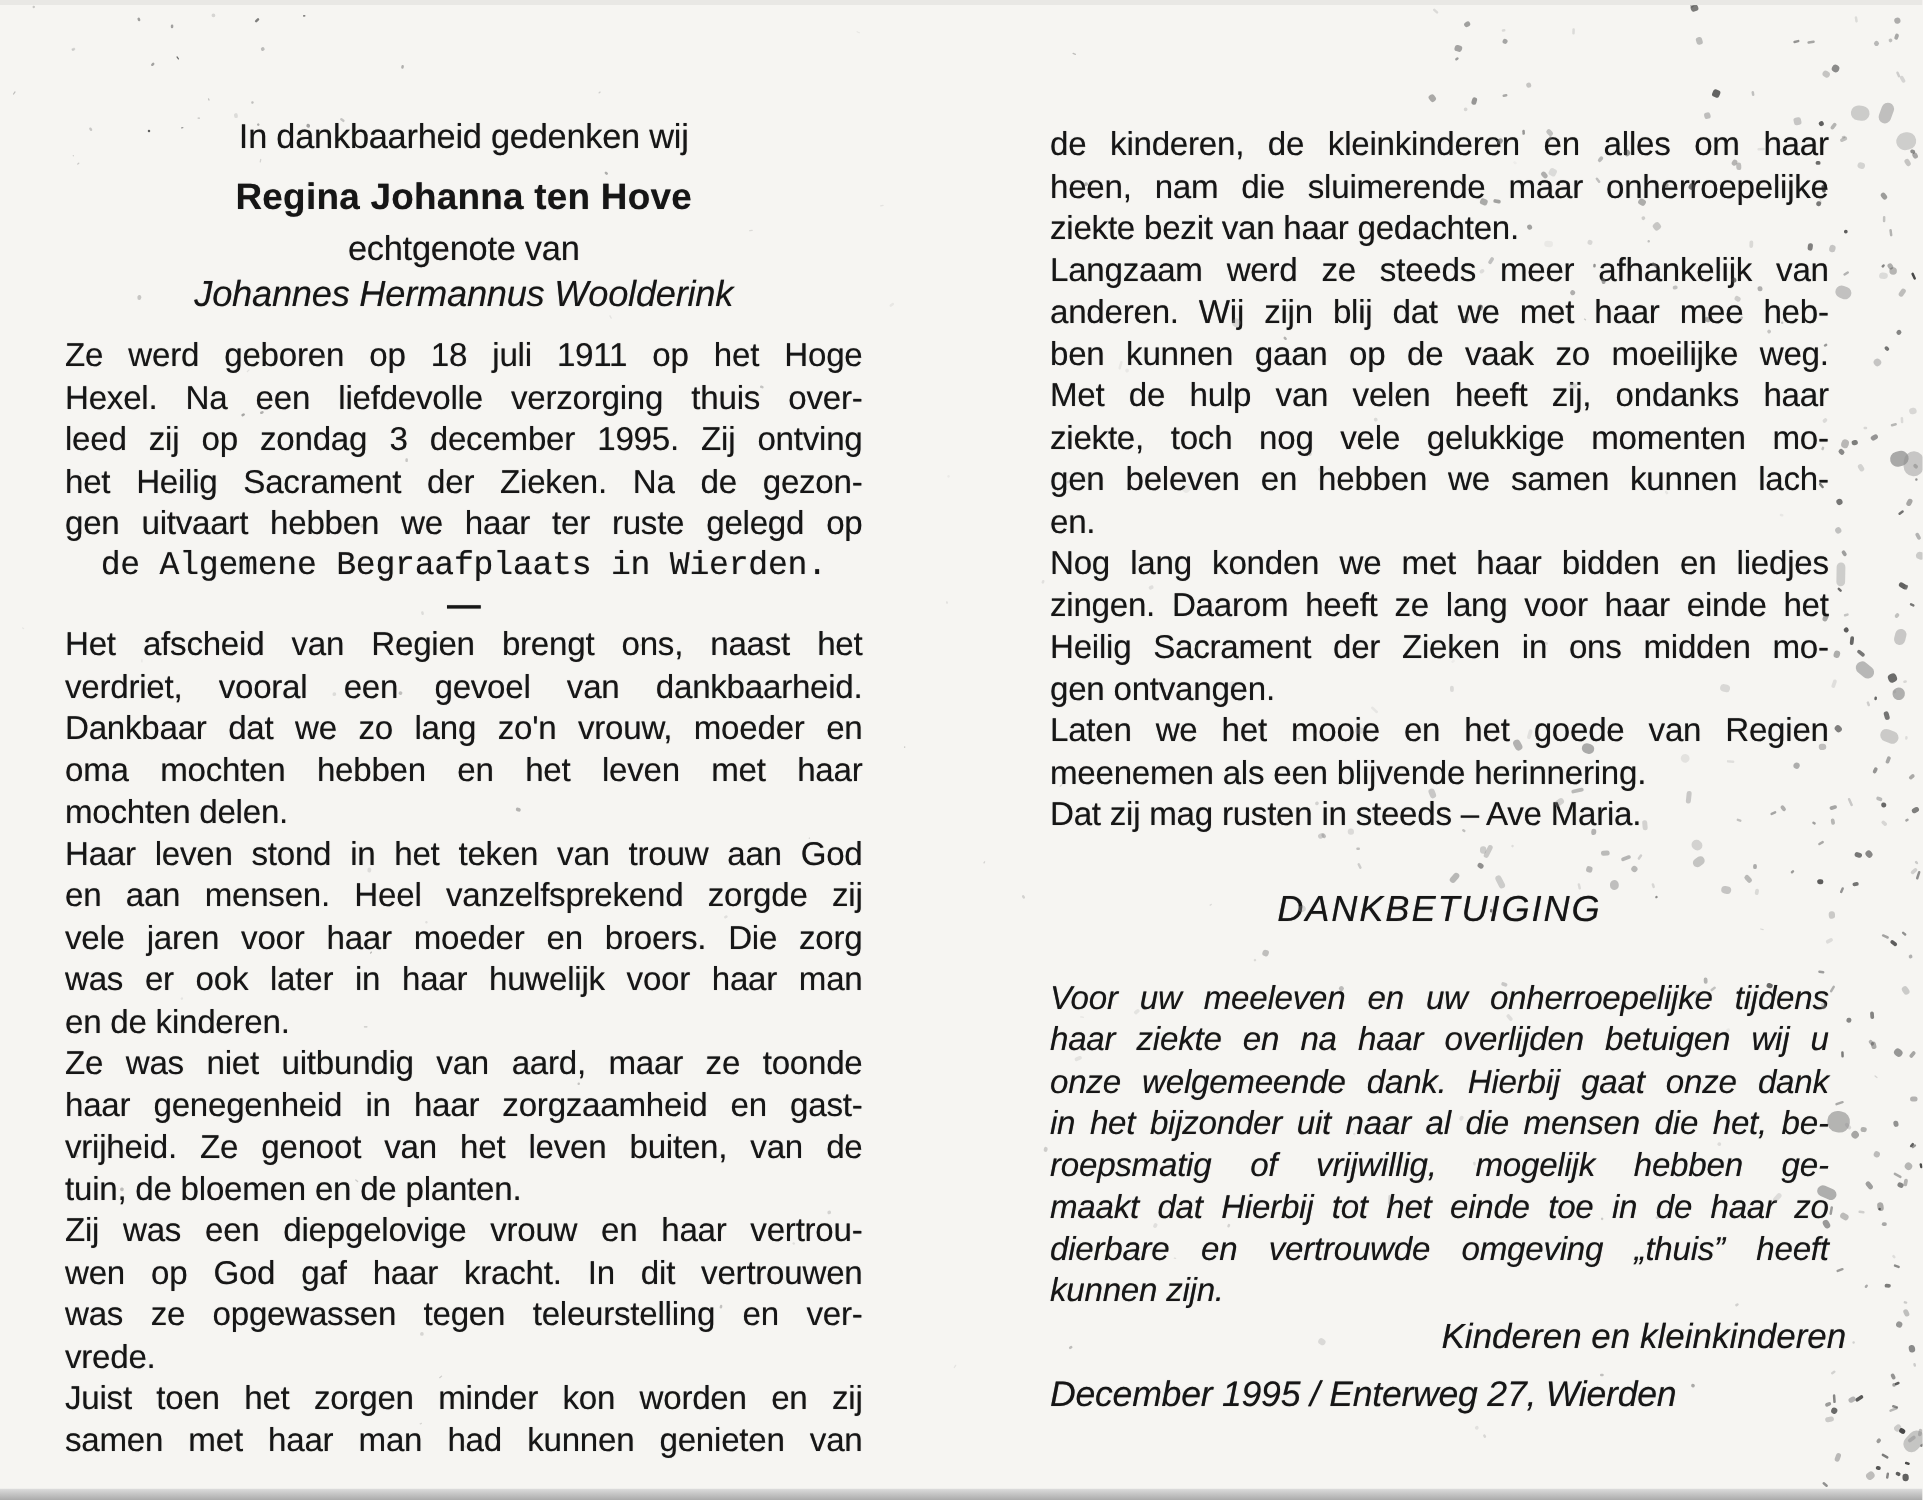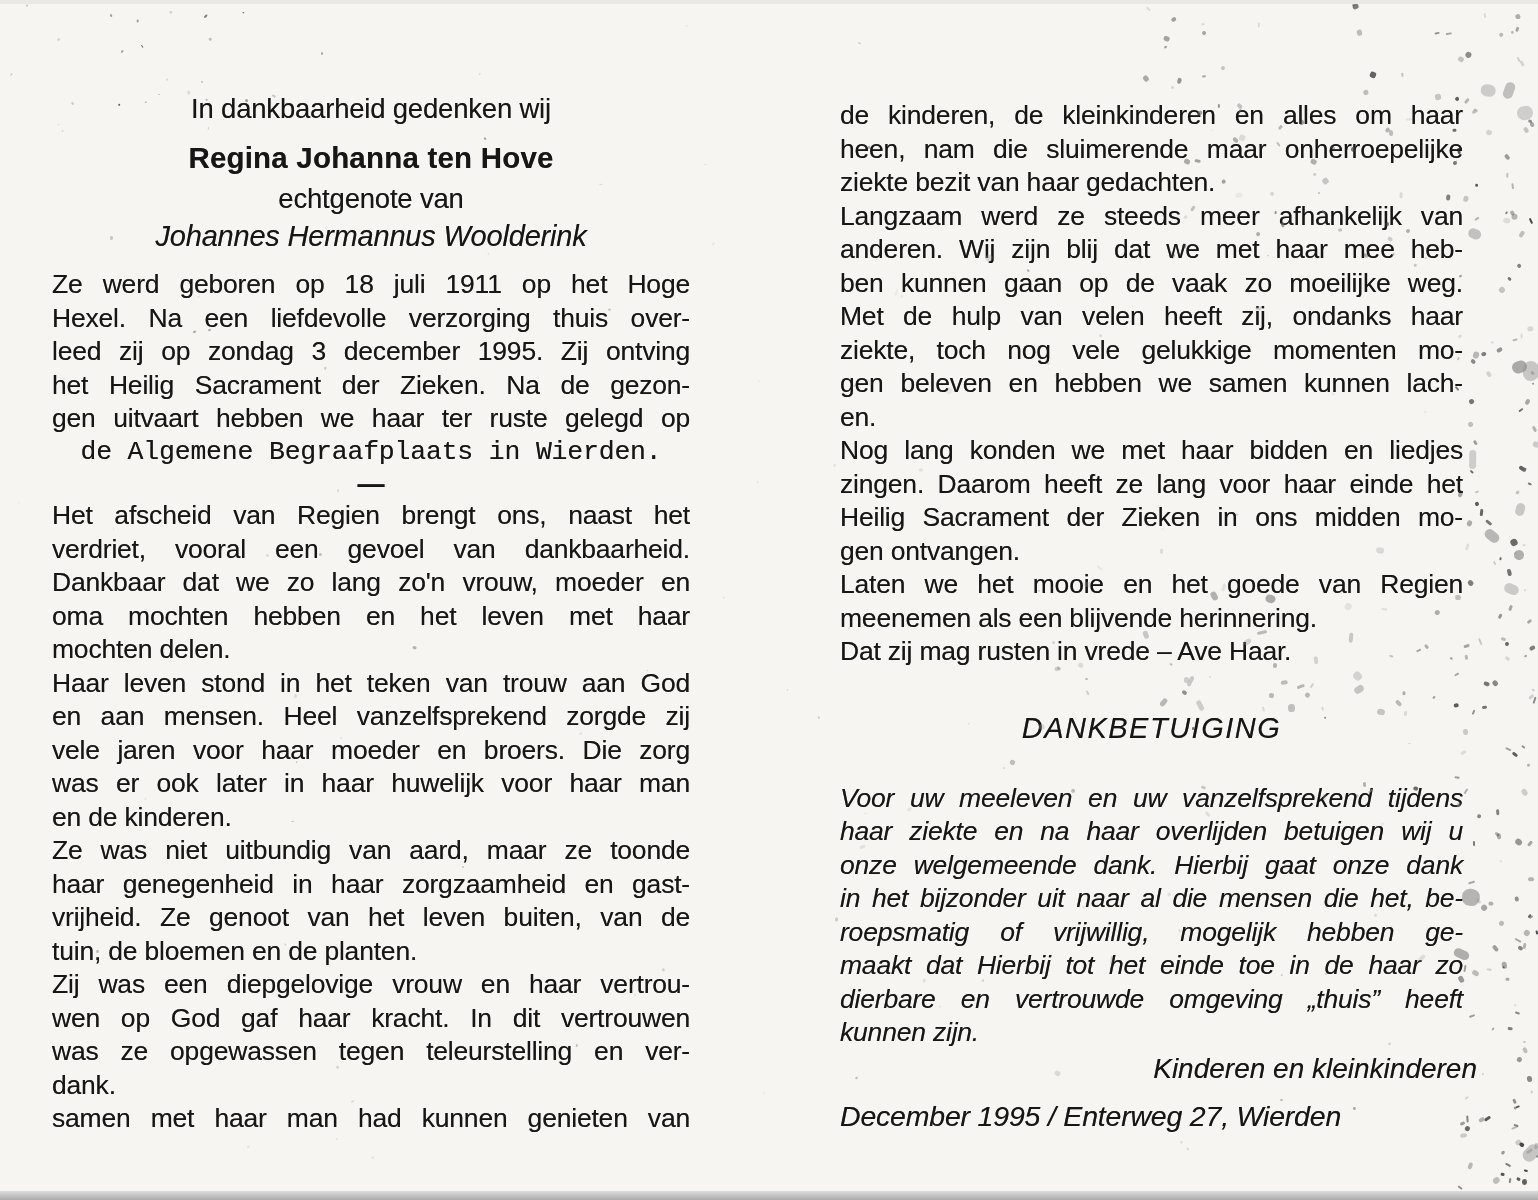--- a/index.html
+++ b/index.html
@@ -93,23 +93,24 @@
     <div class="para">
         <div class="line" style="">Ze was niet uitbundig van aard, maar ze toonde</div>
         <div class="line" style="">haar genegenheid in haar zorgzaamheid en gast-</div>
         <div class="line" style="">vrijheid. Ze genoot van het leven buiten, van de</div>
         <div class="line last-left" style="">tuin, de bloemen en de planten.</div>
       </div>
     <div class="para">
         <div class="line" style="">Zij was een diepgelovige vrouw en haar vertrou-</div>
         <div class="line" style="">wen op God gaf haar kracht. In dit vertrouwen</div>
         <div class="line" style="">was ze opgewassen tegen teleurstelling en ver-</div>
-        <div class="line last-left" style="">dank.</div>
-      </div>
-    <div class="para">
+        <div class="line last-left" style="">vrede.</div>
+      </div>
+    <div class="para">
+        <div class="line" style="">Juist toen het zorgen minder kon worden en zij</div>
         <div class="line last-justify" style="">samen met haar man had kunnen genieten van</div>
       </div>
   </section>
 
   <section class="col col-right">
     <div class="para">
         <div class="line" style="">de kinderen, de kleinkinderen en alles om haar</div>
         <div class="line" style="">heen, nam die sluimerende maar onherroepelijke</div>
         <div class="line last-left" style="">ziekte bezit van haar gedachten.</div>
       </div>
@@ -128,26 +129,26 @@
         <div class="line" style="">Nog lang konden we met haar bidden en liedjes</div>
         <div class="line" style="">zingen. Daarom heeft ze lang voor haar einde het</div>
         <div class="line" style="">Heilig Sacrament der Zieken in ons midden mo-</div>
         <div class="line last-left" style="">gen ontvangen.</div>
       </div>
     <div class="para">
         <div class="line" style="">Laten we het mooie en het goede van Regien</div>
         <div class="line last-left" style="">meenemen als een blijvende herinnering.</div>
       </div>
     <div class="para">
-        <div class="line last-left" style="">Dat zij mag rusten in vrede – Ave Haar.</div>
+        <div class="line last-left" style="">Dat zij mag rusten in steeds – Ave Maria.</div>
       </div>
 
     <div class="thanks-title">DANKBETUIGING</div>
     <div class="para italic">
-        <div class="line" style="">Voor uw meeleven en uw vanzelfsprekend tijdens</div>
+        <div class="line" style="">Voor uw meeleven en uw onherroepelijke tijdens</div>
         <div class="line" style="">haar ziekte en na haar overlijden betuigen wij u</div>
         <div class="line" style="">onze welgemeende dank. Hierbij gaat onze dank</div>
         <div class="line" style="">in het bijzonder uit naar al die mensen die het, be-</div>
         <div class="line" style="">roepsmatig of vrijwillig, mogelijk hebben ge-</div>
         <div class="line" style="">maakt dat Hierbij tot het einde toe in de haar zo</div>
         <div class="line" style="">dierbare en vertrouwde omgeving „thuis” heeft</div>
         <div class="line last-left" style="">kunnen zijn.</div>
       </div>
 
     <div class="signature">

